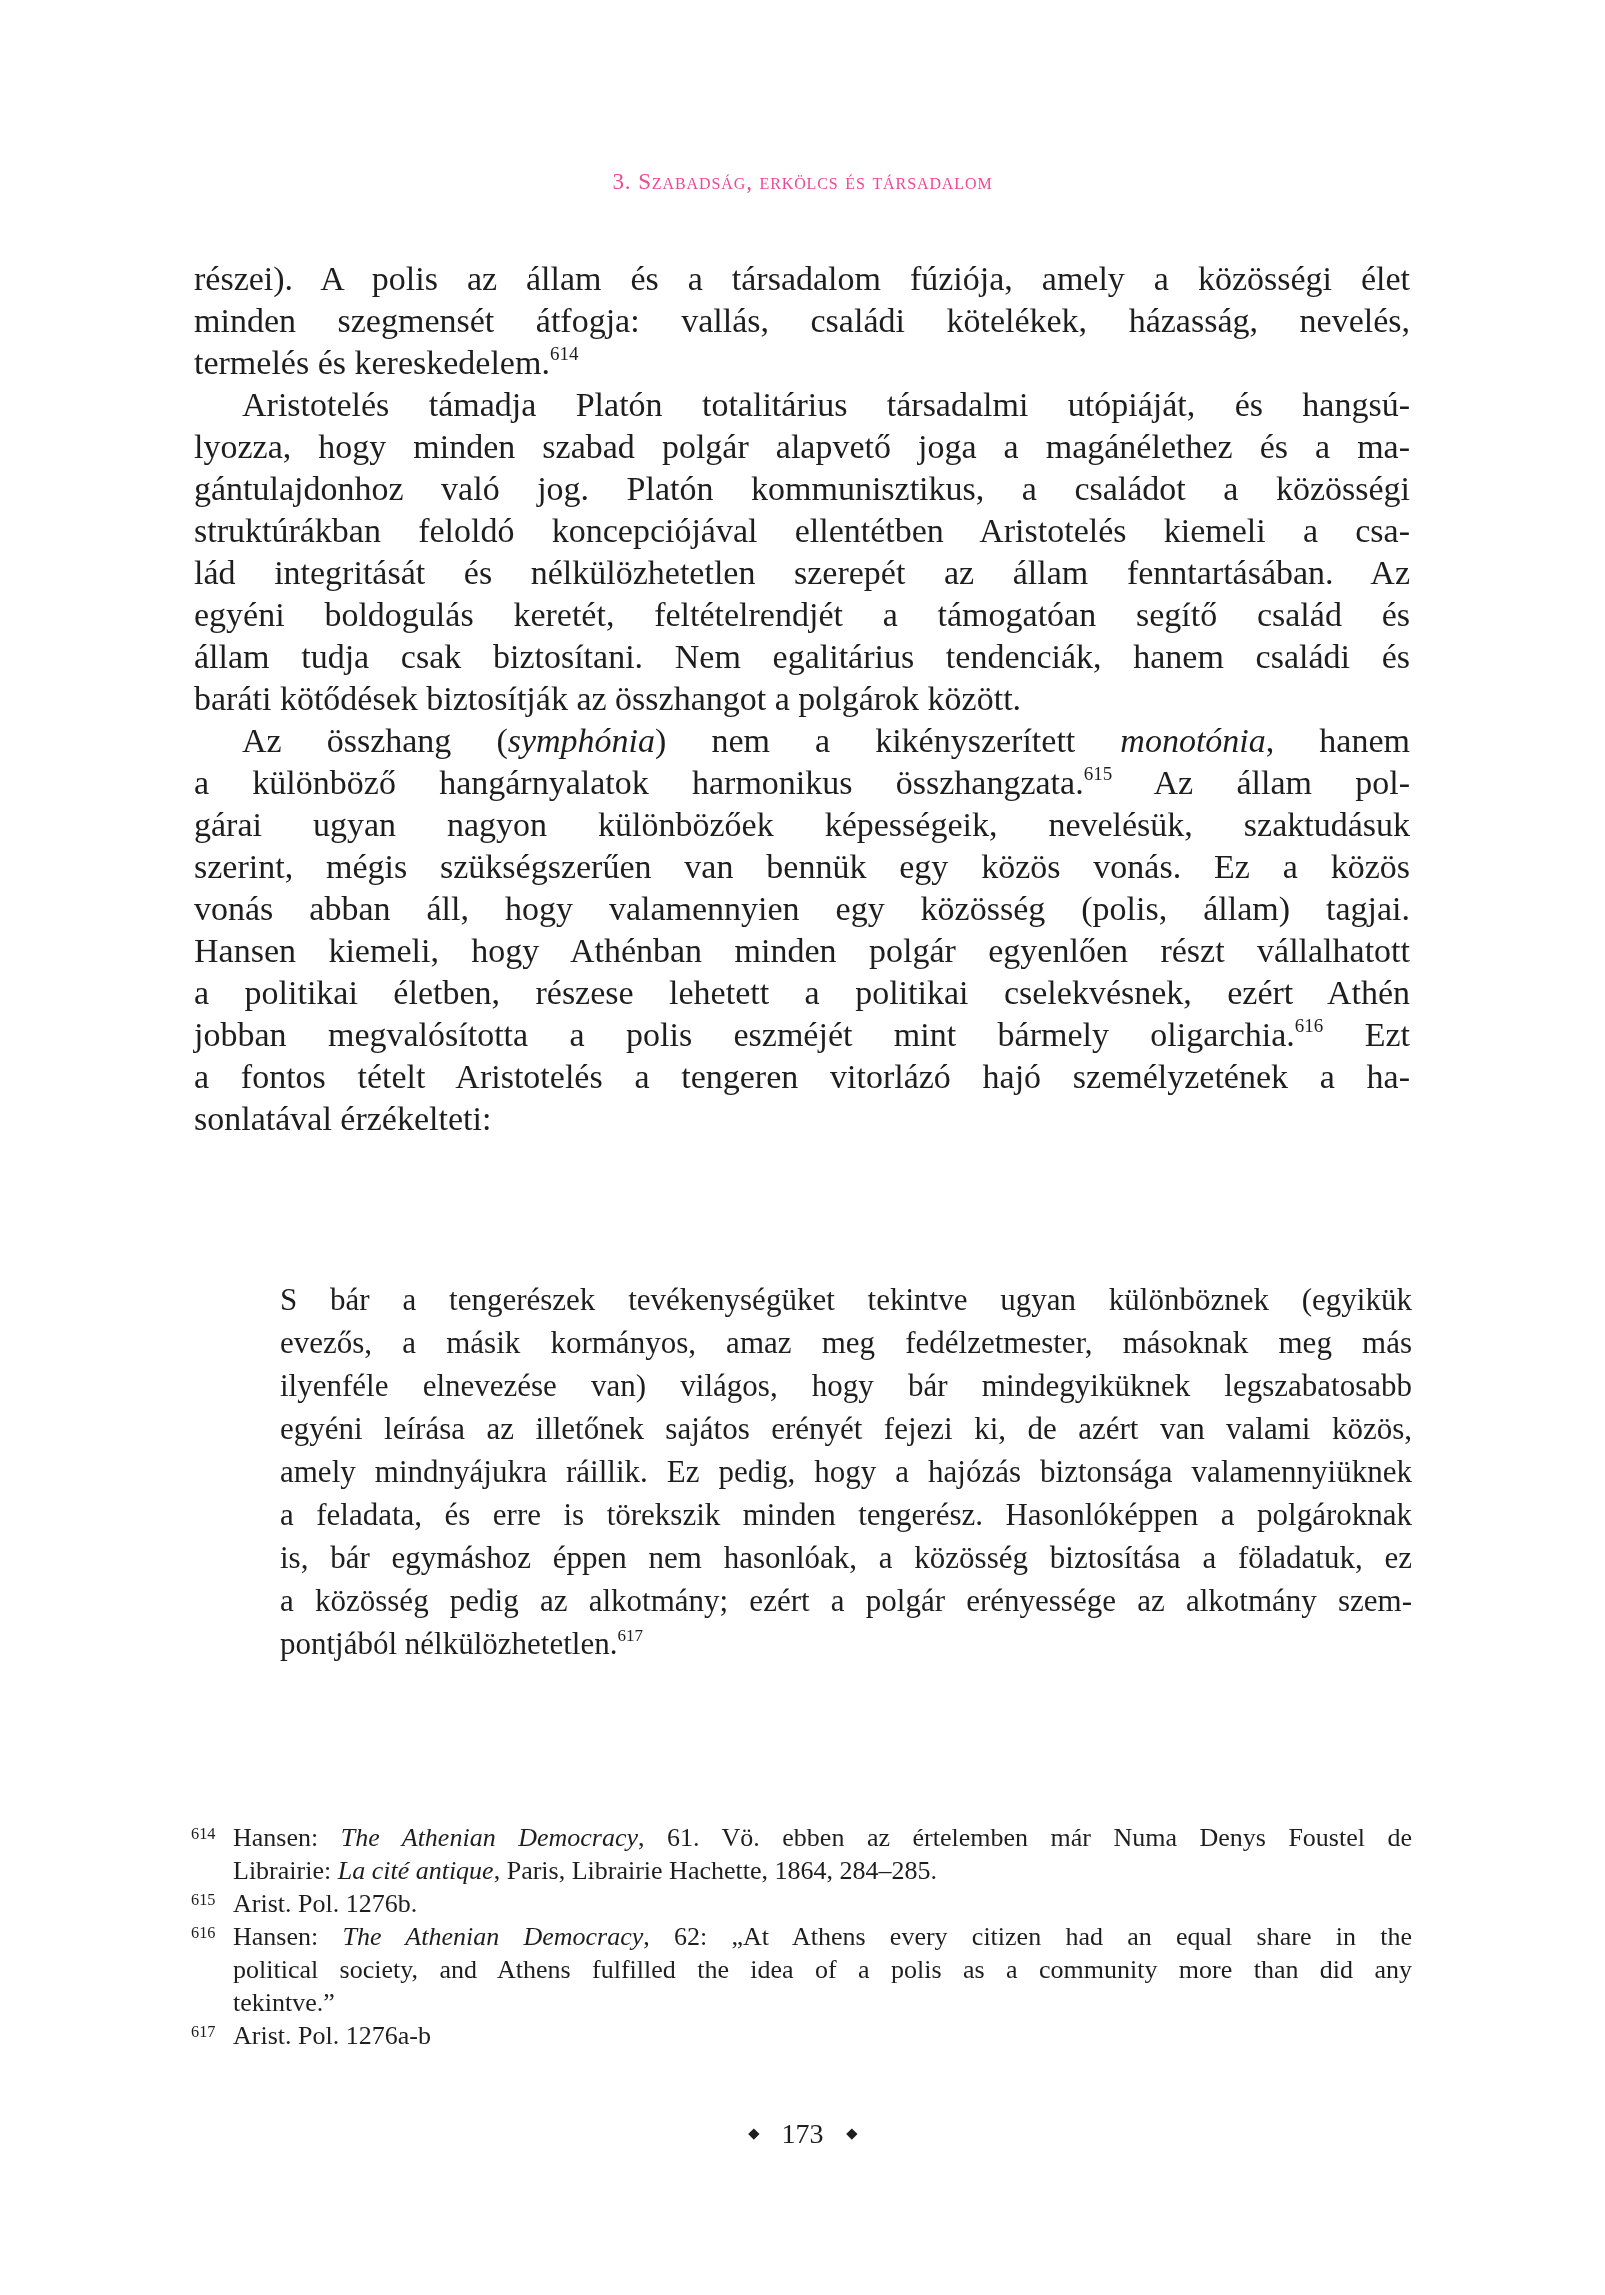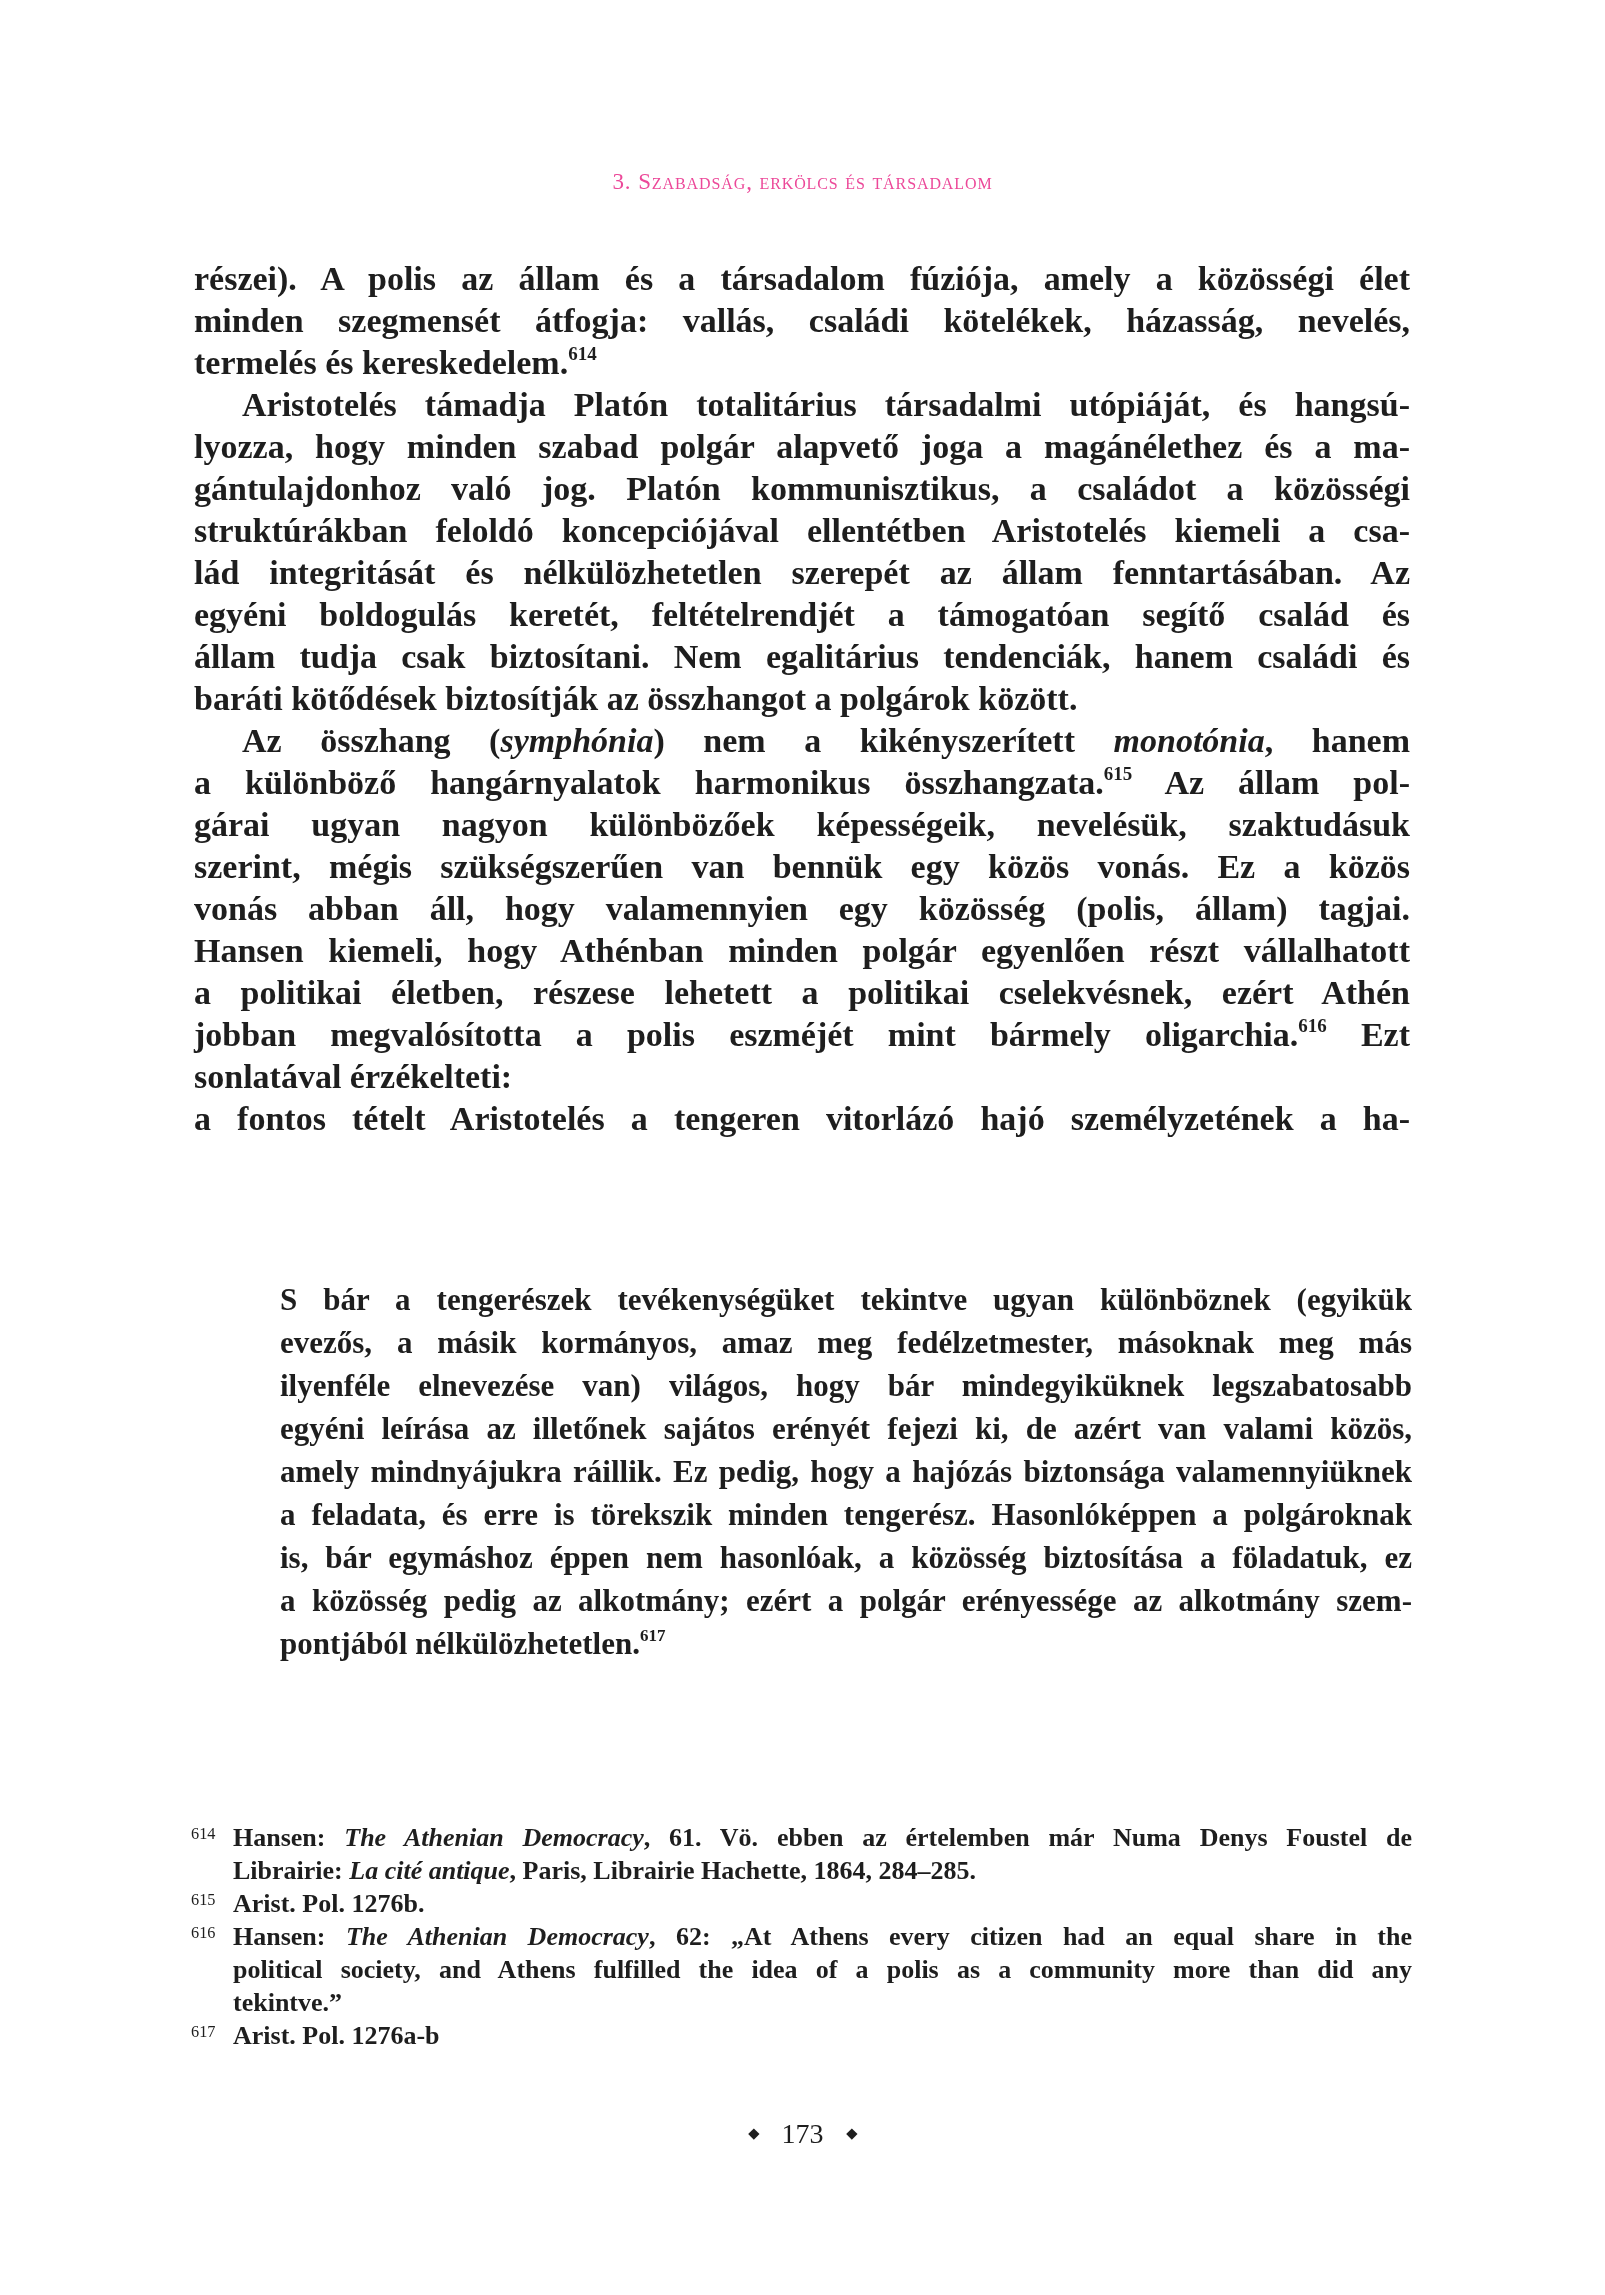--- a/index.html
+++ b/index.html
@@ -6,21 +6,21 @@
   body { width: 1605px; height: 2295px; position: relative; overflow: hidden;
          font-family: "Liberation Serif", "DejaVu Serif", serif; color: #1e1e1e; }
   .page { position: absolute; left: 0; top: 0; width: 1605px; height: 2295px; }
 
   .running-head { position: absolute; top: 169px; left: 0; width: 1605px; text-align: center;
                   font-size: 23px; letter-spacing: 0.9px; color: #ec4899; }
   .running-head .sc { font-variant: small-caps; }
 
   .body-text { position: absolute; left: 194px; width: 1216px; top: 258px; }
   .line { display: block; height: 42px; line-height: 42px; font-size: 34px;
-          text-align: justify; text-align-last: justify; white-space: nowrap; overflow: visible; font-weight: bold; }
+          text-align: justify; text-align-last: justify; white-space: nowrap; overflow: visible; }
   .line.last { text-align-last: left; }
   .line.indent { padding-left: 48px; }
   sup { font-size: 19px; line-height: 0; vertical-align: 13.8px; }
 
   .quote { position: absolute; left: 232px; width: 1180px; top: 1278px; }
   .quote .line { font-size: 31px; height: 43px; line-height: 43px; margin-left: 48px; }
   .quote sup { font-size: 17px; vertical-align: 13px; }
 
   .footnotes { position: absolute; left: 191px; width: 1221px; top: 1821px; }
   .fn { position: relative; padding-left: 42px; }
@@ -59,22 +59,22 @@
     <span class="line last">baráti kötődések biztosítják az összhangot a polgárok között.</span>
 
     <span class="line indent"><span>Az összhang (</span><i>symphónia</i><span>) nem a kikényszerített </span><i>monotónia</i><span>, hanem</span></span>
     <span class="line"><span>a különböző hangárnyalatok harmonikus összhangzata.</span><sup>615</sup><span> Az állam pol-</span></span>
     <span class="line">gárai ugyan nagyon különbözőek képességeik, nevelésük, szaktudásuk</span>
     <span class="line">szerint, mégis szükségszerűen van bennük egy közös vonás. Ez a közös</span>
     <span class="line">vonás abban áll, hogy valamennyien egy közösség (polis, állam) tagjai.</span>
     <span class="line">Hansen kiemeli, hogy Athénban minden polgár egyenlően részt vállalhatott</span>
     <span class="line">a politikai életben, részese lehetett a politikai cselekvésnek, ezért Athén</span>
     <span class="line"><span>jobban megvalósította a polis eszméjét mint bármely oligarchia.</span><sup>616</sup><span> Ezt</span></span>
+    <span class="line">a fontos tételt Aristotelés a tengeren vitorlázó hajó személyzetének a ha-</span>
     <span class="line last">sonlatával érzékelteti:</span>
-    <span class="line">a fontos tételt Aristotelés a tengeren vitorlázó hajó személyzetének a ha-</span>
   </div>
 
   <div class="quote">
     <span class="line">S bár a tengerészek tevékenységüket tekintve ugyan különböznek (egyikük</span>
     <span class="line">evezős, a másik kormányos, amaz meg fedélzetmester, másoknak meg más</span>
     <span class="line">ilyenféle elnevezése van) világos, hogy bár mindegyiküknek legszabatosabb</span>
     <span class="line">egyéni leírása az illetőnek sajátos erényét fejezi ki, de azért van valami közös,</span>
     <span class="line">amely mindnyájukra ráillik. Ez pedig, hogy a hajózás biztonsága valamennyiüknek</span>
     <span class="line">a feladata, és erre is törekszik minden tengerész. Hasonlóképpen a polgároknak</span>
     <span class="line">is, bár egymáshoz éppen nem hasonlóak, a közösség biztosítása a föladatuk, ez</span>

